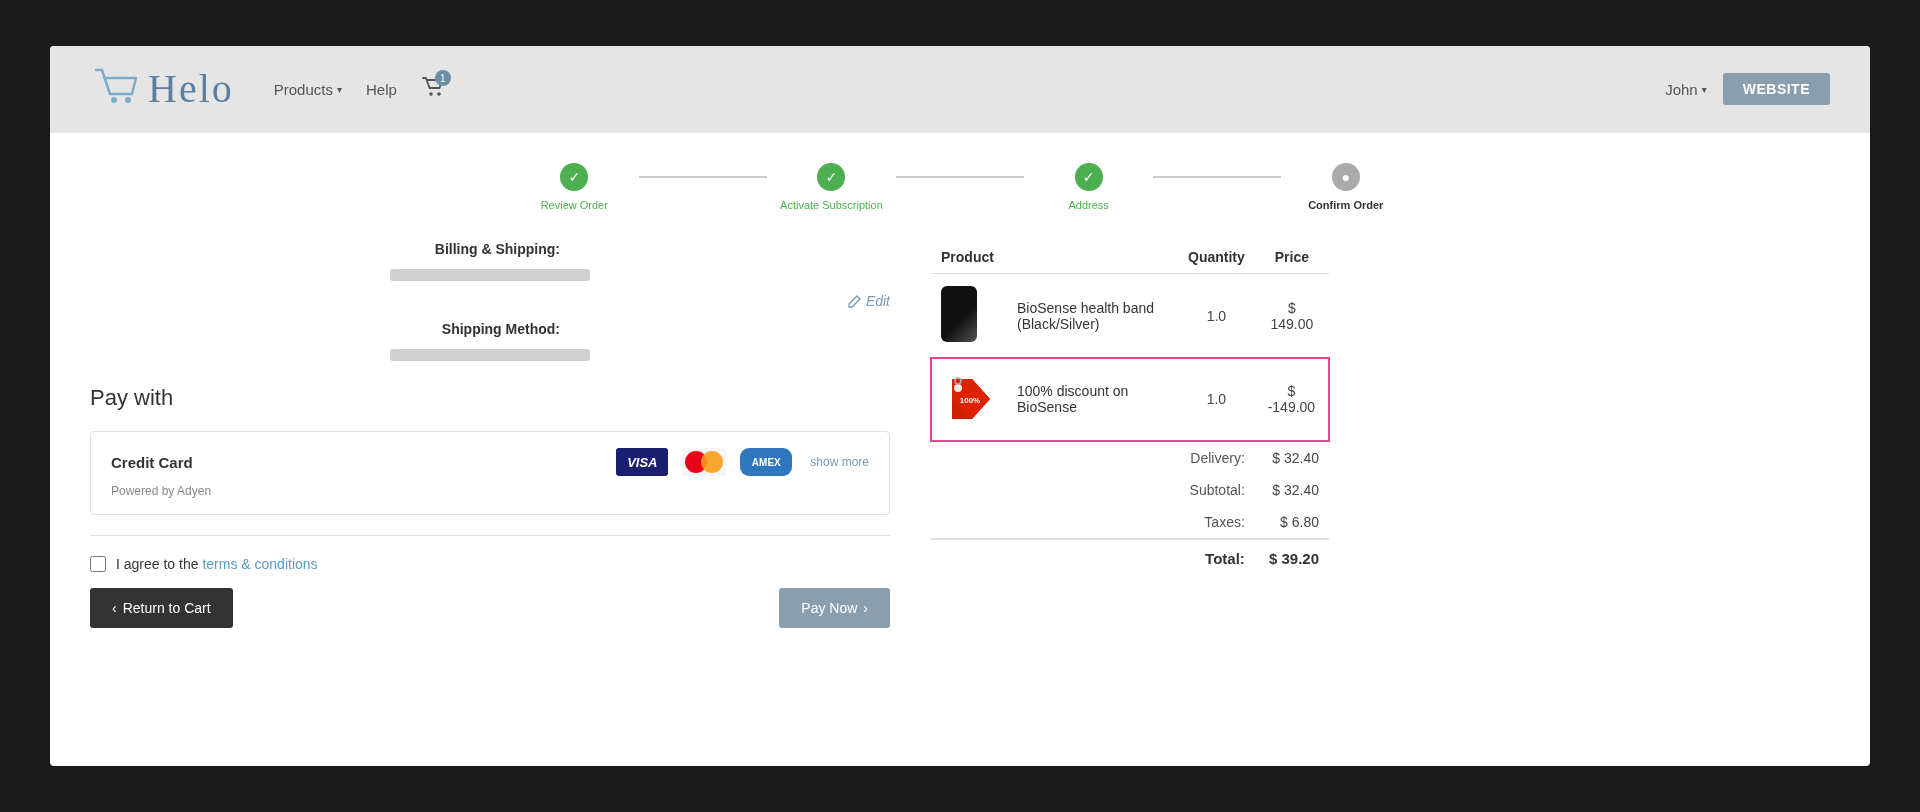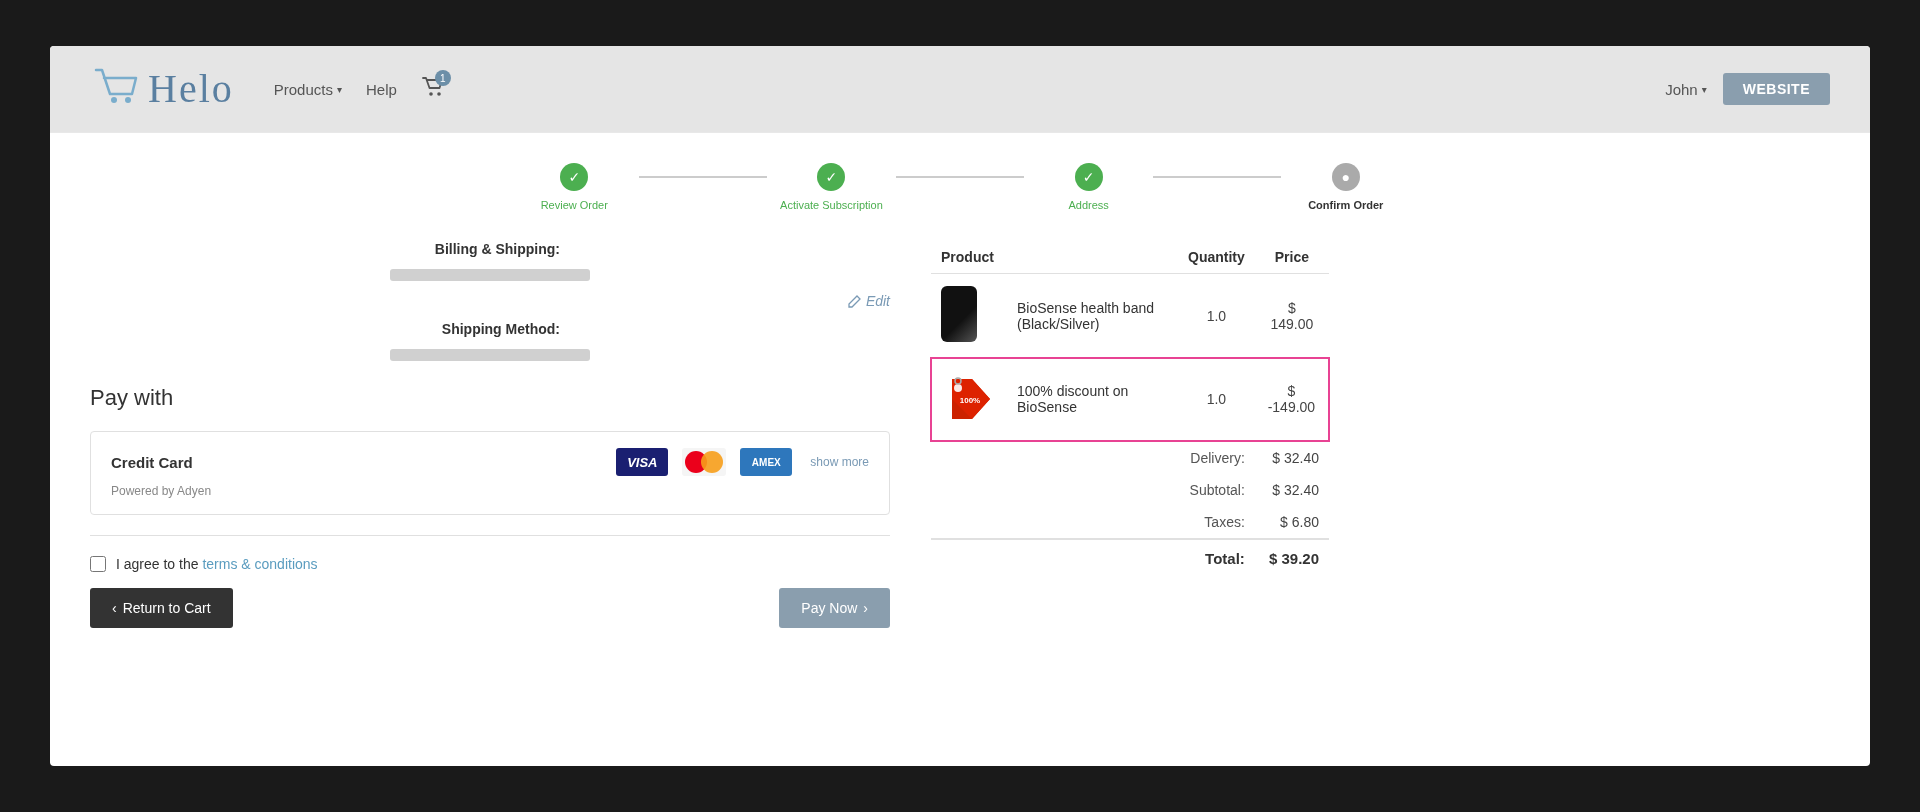--- a/index.html
+++ b/index.html
@@ -270,20 +270,21 @@
       right: 3px;
       top: 3px;
       opacity: 0.9;
     }
     .cc-amex {
       background: #2e77bc;
       color: #fff;
       font-size: 10px;
       width: 52px;
       text-align: center;
+      border-radius: 9px;
     }
     .show-more-link {
       color: #7a9ab5;
       font-size: 12px;
       cursor: pointer;
       margin-left: 4px;
     }
     .powered-by {
       color: #888;
       font-size: 12px;

